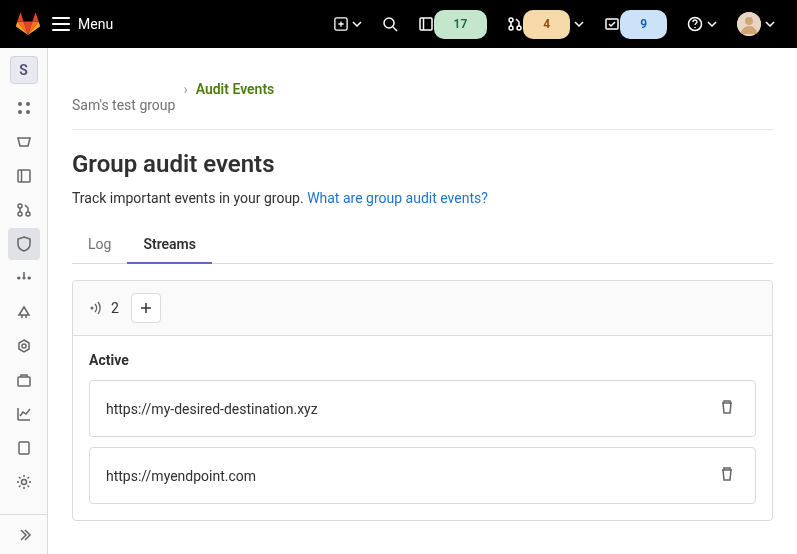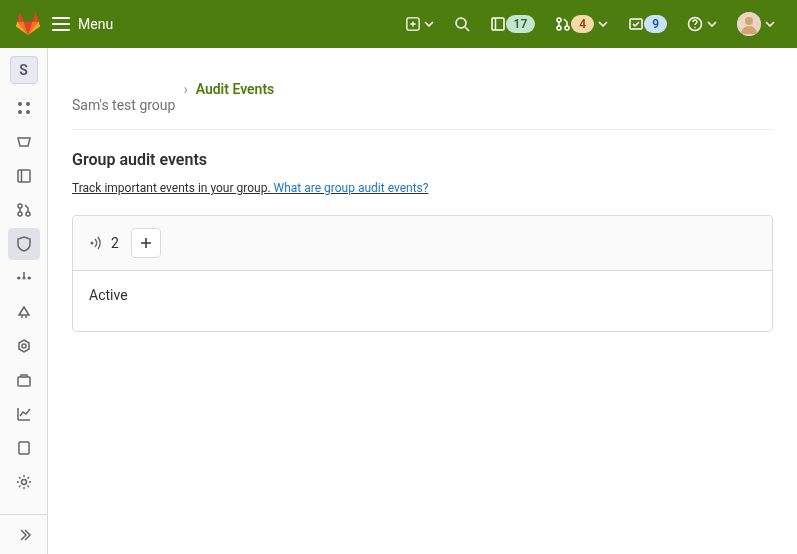--- a/index.html
+++ b/index.html
@@ -1,61 +1,61 @@
 <!DOCTYPE html>
 <html><head>
 <meta charset="utf-8">
 <style>
 * { box-sizing: border-box; margin: 0; padding: 0; }
 body { font-family: -apple-system, BlinkMacSystemFont, "Segoe UI", Roboto, sans-serif; font-size: 14px; color: #303030; background: #fff; width: 797px; height: 554px; overflow: hidden; }
 
-.topbar { background: #4d7c0f; height: 48px; display: flex; align-items: center; padding: 0 16px; color: #fff; justify-content: center; }
+.topbar { background: #000000; height: 48px; display: flex; align-items: center; padding: 0 16px; color: #fff; justify-content: center; }
 .logo-icon { width: 24px; height: 24px; margin-right: 12px; }
 .hamburger { width: 18px; height: 14px; margin-right: 8px; cursor: pointer; display: flex; flex-direction: column; justify-content: space-between; }
 .hamburger span { height: 2px; background: #fff; border-radius: 1px; }
 .topbar-spacer { flex: 1; }
 .topbar-item { display: flex; align-items: center; margin-left: 8px; padding: 4px 6px; cursor: pointer; position: relative; }
 .topbar-item svg { fill: #fff; }
 .chevron-small { margin-left: 4px; }
-.badge { display: inline-flex; align-items: center; justify-content: center; border-radius: 10px; font-size: 12px; font-weight: 600; padding: 0 8px; height: 18px; min-width: 20px; }
+.badge { display: inline-flex; align-items: center; justify-content: center; border-radius: 10px; font-size: 12px; font-weight: 600; padding: 0 20px; height: 29px; min-width: 20px; }
 .badge-green { background: #c3e6cd; color: #24663b; }
 .badge-orange { background: #f5d9a8; color: #8f4700; }
 .badge-blue { background: #cbe2f9; color: #0b5cad; }
 .avatar { width: 24px; height: 24px; border-radius: 50%; background: #e8d5c4; display: flex; align-items: center; justify-content: center; font-size: 11px; color: #8a6d3b; overflow: hidden; }
 
 .layout { display: flex; height: calc(554px - 48px); }
 .sidebar { width: 48px; background: #fafafa; border-right: 1px solid #dbdbdb; display: flex; flex-direction: column; align-items: center; padding-top: 8px; }
 .sidebar-item { width: 32px; height: 32px; display: flex; align-items: center; justify-content: center; margin-bottom: 2px; cursor: pointer; border-radius: 4px; }
 .sidebar-item.active { background: #e1e1e8; }
 .sidebar-item svg { fill: #666; width: 16px; height: 16px; }
 .sidebar-avatar { width: 28px; height: 28px; border-radius: 4px; background: #e9e9f2; color: #4f4f6f; display: flex; align-items: center; justify-content: center; font-weight: 600; font-size: 14px; margin-bottom: 8px; border: 1px solid #d1d1e0; }
 .sidebar-spacer { flex: 1; }
 .sidebar-collapse { width: 48px; height: 40px; display: flex; align-items: center; justify-content: center; cursor: pointer; border-top: 1px solid #dbdbdb; }
 
 .main { flex: 1; padding: 16px 24px; overflow: auto; }
 .breadcrumb { display: flex; align-items: center; font-size: 14px; padding-bottom: 16px; border-bottom: 1px solid #eaeaea; margin-bottom: 20px; }
 .breadcrumb a { color: #737278; text-decoration: none; cursor: pointer; margin-top: 33px; }
 .breadcrumb .sep { margin: 0 8px; color: #999; }
 .breadcrumb .current { font-weight: 600; color: #4d7c0f; }
 
-.page-title { font-size: 16px; font-weight: 600; margin-bottom: 12px; }
-.page-desc { font-size: 12px; color: #303030; margin-bottom: 20px; text-decoration: underline; }
+.page-title { font-size: 24px; font-weight: 600; margin-bottom: 12px; }
+.page-desc { font-size: 14px; color: #303030; margin-bottom: 20px; }
 .page-desc a { color: #1f75cb; text-decoration: none; cursor: pointer; }
 
 .tabs { border-bottom: 1px solid #dbdbdb; display: flex; margin-bottom: 16px; }
 .tab { padding: 10px 16px; cursor: pointer; font-size: 14px; color: #737278; border-bottom: 2px solid transparent; margin-bottom: -1px; }
 .tab.active { color: #303030; font-weight: 600; border-bottom-color: #6666c4; }
 
 .panel { border: 1px solid #dbdbdb; border-radius: 4px; }
 .panel-header { background: #fafafa; padding: 12px 16px; display: flex; align-items: center; border-bottom: 1px solid #dbdbdb; border-radius: 4px 4px 0 0; }
 .stream-count { display: flex; align-items: center; margin-right: 12px; font-size: 14px; }
 .stream-count svg { margin-right: 6px; }
 .add-btn { width: 30px; height: 30px; border: 1px solid #dbdbdb; background: #fff; border-radius: 4px; display: flex; align-items: center; justify-content: center; cursor: pointer; }
 .panel-body { padding: 16px; }
-.section-label { font-weight: 400; margin-bottom: 12px; }
+.section-label { font-weight: 700; margin-bottom: 12px; }
 .stream-row { border: 1px solid #dbdbdb; border-radius: 4px; padding: 14px 16px; display: flex; align-items: center; margin-bottom: 10px; }
 .stream-row:last-child { margin-bottom: 0; }
 .stream-url { flex: 1; font-size: 14px; }
 .trash-btn { cursor: pointer; padding: 4px; }
 .trash-btn svg { fill: #666; }
 </style>
 </head>
 <body>
 
 <div class="topbar">
@@ -230,34 +230,54 @@
       <a>Sam's test group</a>
       <span class="sep">›</span>
       <span class="current">Audit Events</span>
     </div>
 
     <h1 class="page-title">Group audit events</h1>
     <p class="page-desc">
       <span>Track important events in your group. </span><a>What are group audit events?</a>
     </p>
 
+    <div class="tabs">
+      <div class="tab">Log</div>
+      <div class="tab active">Streams</div>
+    </div>
 
     <div class="panel">
       <div class="panel-header">
         <div class="stream-count">
           <svg width="16" height="14" viewBox="0 0 16 14">
               <circle cx="3" cy="7" r="1.5" fill="#666"></circle>
               <path d="M6 3a6 6 0 010 8M9 1a10 10 0 010 12" fill="none" stroke="#666" stroke-width="1.5"></path>
             </svg>
           <span>2</span>
         </div>
         <div class="add-btn">
           <svg width="14" height="14" viewBox="0 0 14 14">
               <path d="M7 2v10M2 7h10" stroke="#333" stroke-width="1.5"></path>
             </svg>
         </div>
       </div>
       <div class="panel-body">
         <div class="section-label">Active</div>
+        <div class="stream-row">
+          <span class="stream-url">https://my-desired-destination.xyz</span>
+          <div class="trash-btn">
+            <svg width="16" height="16" viewBox="0 0 16 16">
+                <path d="M3 4h10M5 4V2h6v2M4 4l1 10h6l1-10" fill="none" stroke="#666" stroke-width="1.5"></path>
+              </svg>
+          </div>
+        </div>
+        <div class="stream-row">
+          <span class="stream-url">https://myendpoint.com</span>
+          <div class="trash-btn">
+            <svg width="16" height="16" viewBox="0 0 16 16">
+                <path d="M3 4h10M5 4V2h6v2M4 4l1 10h6l1-10" fill="none" stroke="#666" stroke-width="1.5"></path>
+              </svg>
+          </div>
+        </div>
       </div>
     </div>
   </div>
 </div>
 
 </body></html>

